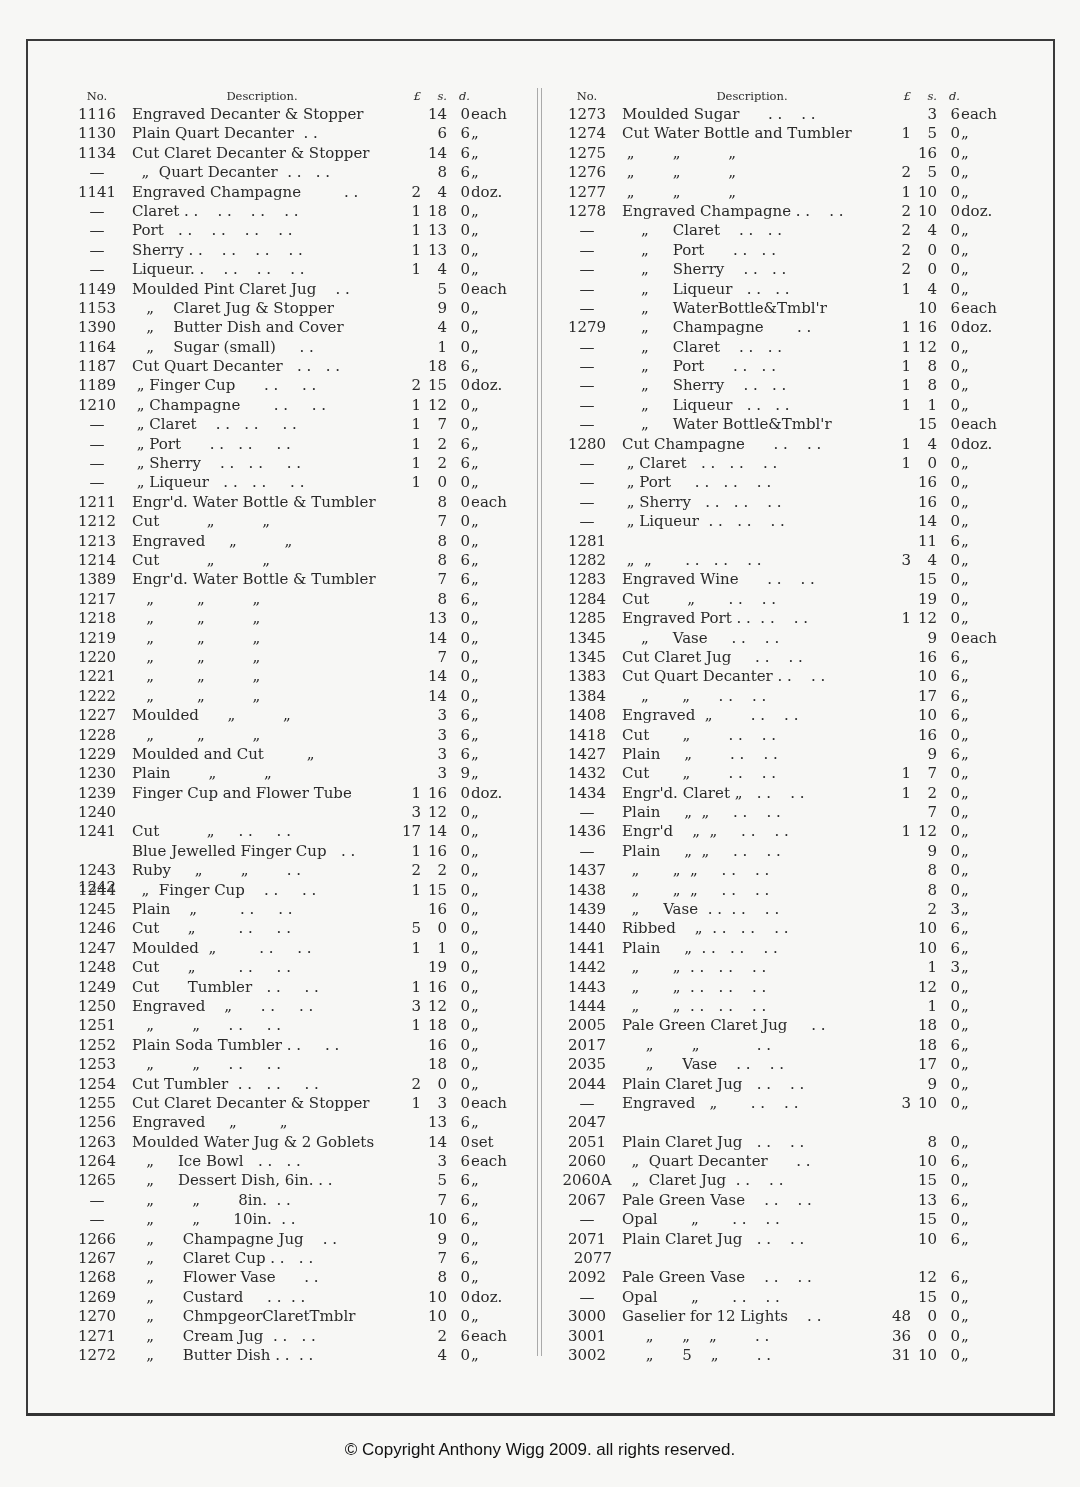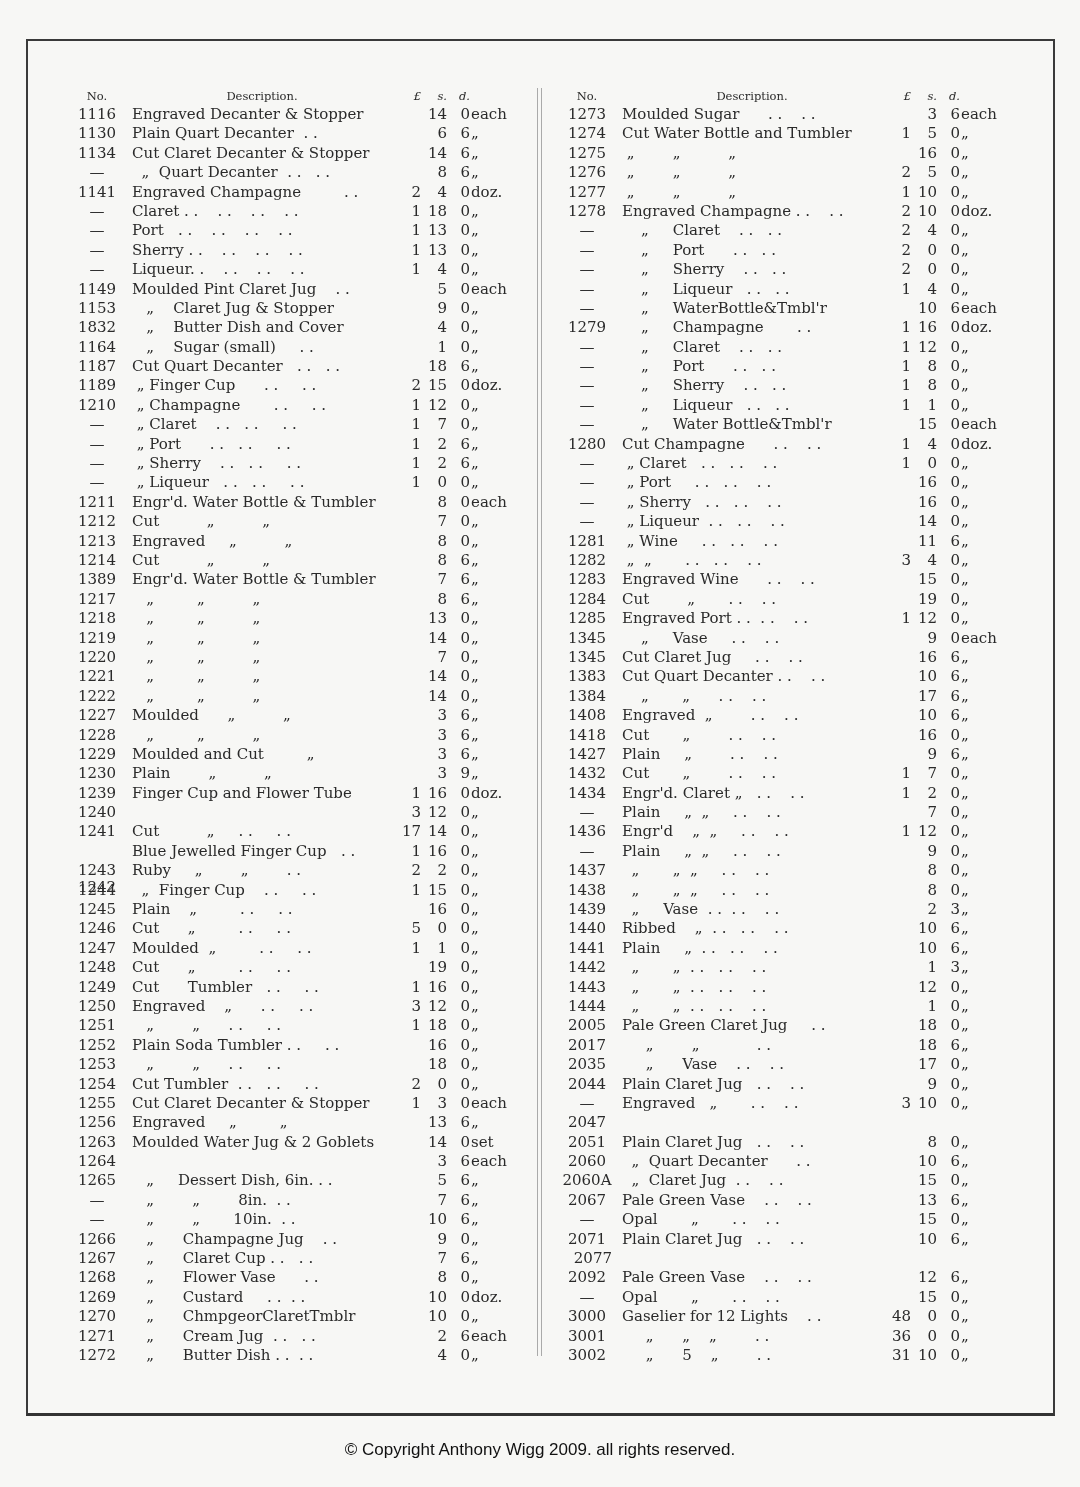--- a/index.html
+++ b/index.html
@@ -131,21 +131,21 @@
       </div>
       <div class="row">
         <span class="c-no" style="white-space: pre;">1153</span>
         <span class="c-desc" style="white-space: pre;">   „    Claret Jug &amp; Stopper</span>
         <span class="c-l" style="white-space: pre;"></span>
         <span class="c-s" style="white-space: pre;">9</span>
         <span class="c-d" style="white-space: pre;">0</span>
         <span class="c-u" style="white-space: pre;">„</span>
       </div>
       <div class="row">
-        <span class="c-no" style="white-space: pre;">1832</span>
+        <span class="c-no" style="white-space: pre;">1390</span>
         <span class="c-desc" style="white-space: pre;">   „    Butter Dish and Cover</span>
         <span class="c-l" style="white-space: pre;"></span>
         <span class="c-s" style="white-space: pre;">4</span>
         <span class="c-d" style="white-space: pre;">0</span>
         <span class="c-u" style="white-space: pre;">„</span>
       </div>
       <div class="row">
         <span class="c-no" style="white-space: pre;">1164</span>
         <span class="c-desc" style="white-space: pre;">   „    Sugar (small)     . .</span>
         <span class="c-l" style="white-space: pre;"></span>
@@ -475,20 +475,21 @@
       <div class="row">
         <span class="c-no" style="white-space: pre;">1263</span>
         <span class="c-desc" style="white-space: pre;">Moulded Water Jug &amp; 2 Goblets</span>
         <span class="c-l" style="white-space: pre;"></span>
         <span class="c-s" style="white-space: pre;">14</span>
         <span class="c-d" style="white-space: pre;">0</span>
         <span class="c-u" style="white-space: pre;">set</span>
       </div>
       <div class="row">
         <span class="c-no" style="white-space: pre;">1264</span>
+        <span class="c-desc" style="white-space: pre;">   „     Ice Bowl   . .   . .</span>
         <span class="c-l" style="white-space: pre;"></span>
         <span class="c-s" style="white-space: pre;">3</span>
         <span class="c-d" style="white-space: pre;">6</span>
         <span class="c-u" style="white-space: pre;">each</span>
       </div>
       <div class="row">
         <span class="c-no" style="white-space: pre;">1265</span>
         <span class="c-desc" style="white-space: pre;">   „     Dessert Dish, 6in. . .</span>
         <span class="c-l" style="white-space: pre;"></span>
         <span class="c-s" style="white-space: pre;">5</span>
@@ -750,21 +751,20 @@
       <div class="row">
         <span class="c-no" style="white-space: pre;">—</span>
         <span class="c-desc" style="white-space: pre;"> „ Liqueur  . .   . .    . .</span>
         <span class="c-l" style="white-space: pre;"></span>
         <span class="c-s" style="white-space: pre;">14</span>
         <span class="c-d" style="white-space: pre;">0</span>
         <span class="c-u" style="white-space: pre;">„</span>
       </div>
       <div class="row">
         <span class="c-no" style="white-space: pre;">1281</span>
-        <span class="c-desc" style="white-space: pre;"> „ Wine     . .   . .    . .</span>
         <span class="c-l" style="white-space: pre;"></span>
         <span class="c-s" style="white-space: pre;">11</span>
         <span class="c-d" style="white-space: pre;">6</span>
         <span class="c-u" style="white-space: pre;">„</span>
       </div>
       <div class="row">
         <span class="c-no" style="white-space: pre;">1282</span>
         <span class="c-desc" style="white-space: pre;"> „  „       . .   . .    . .</span>
         <span class="c-l" style="white-space: pre;">3</span>
         <span class="c-s" style="white-space: pre;">4</span>

